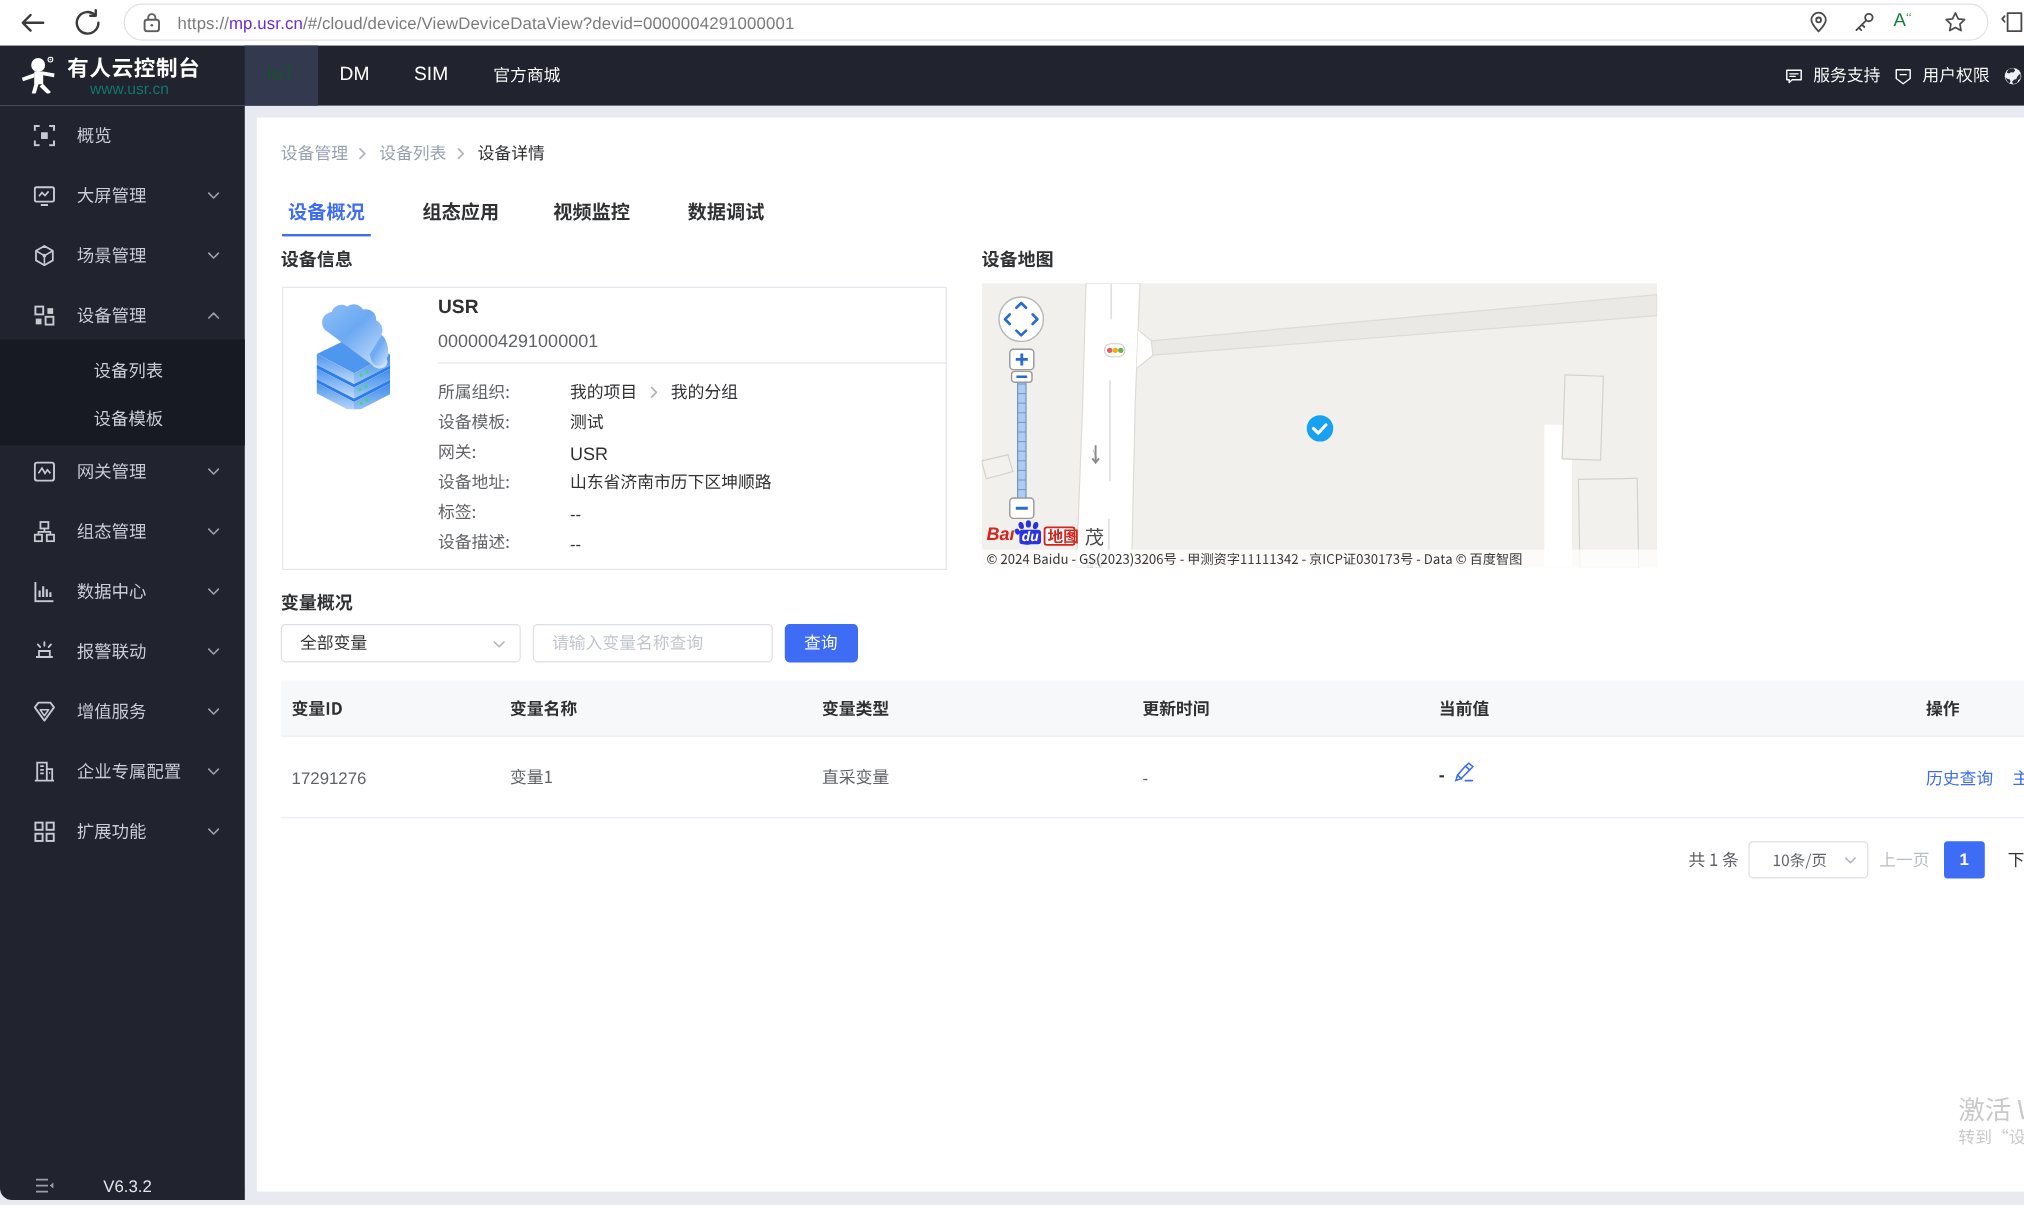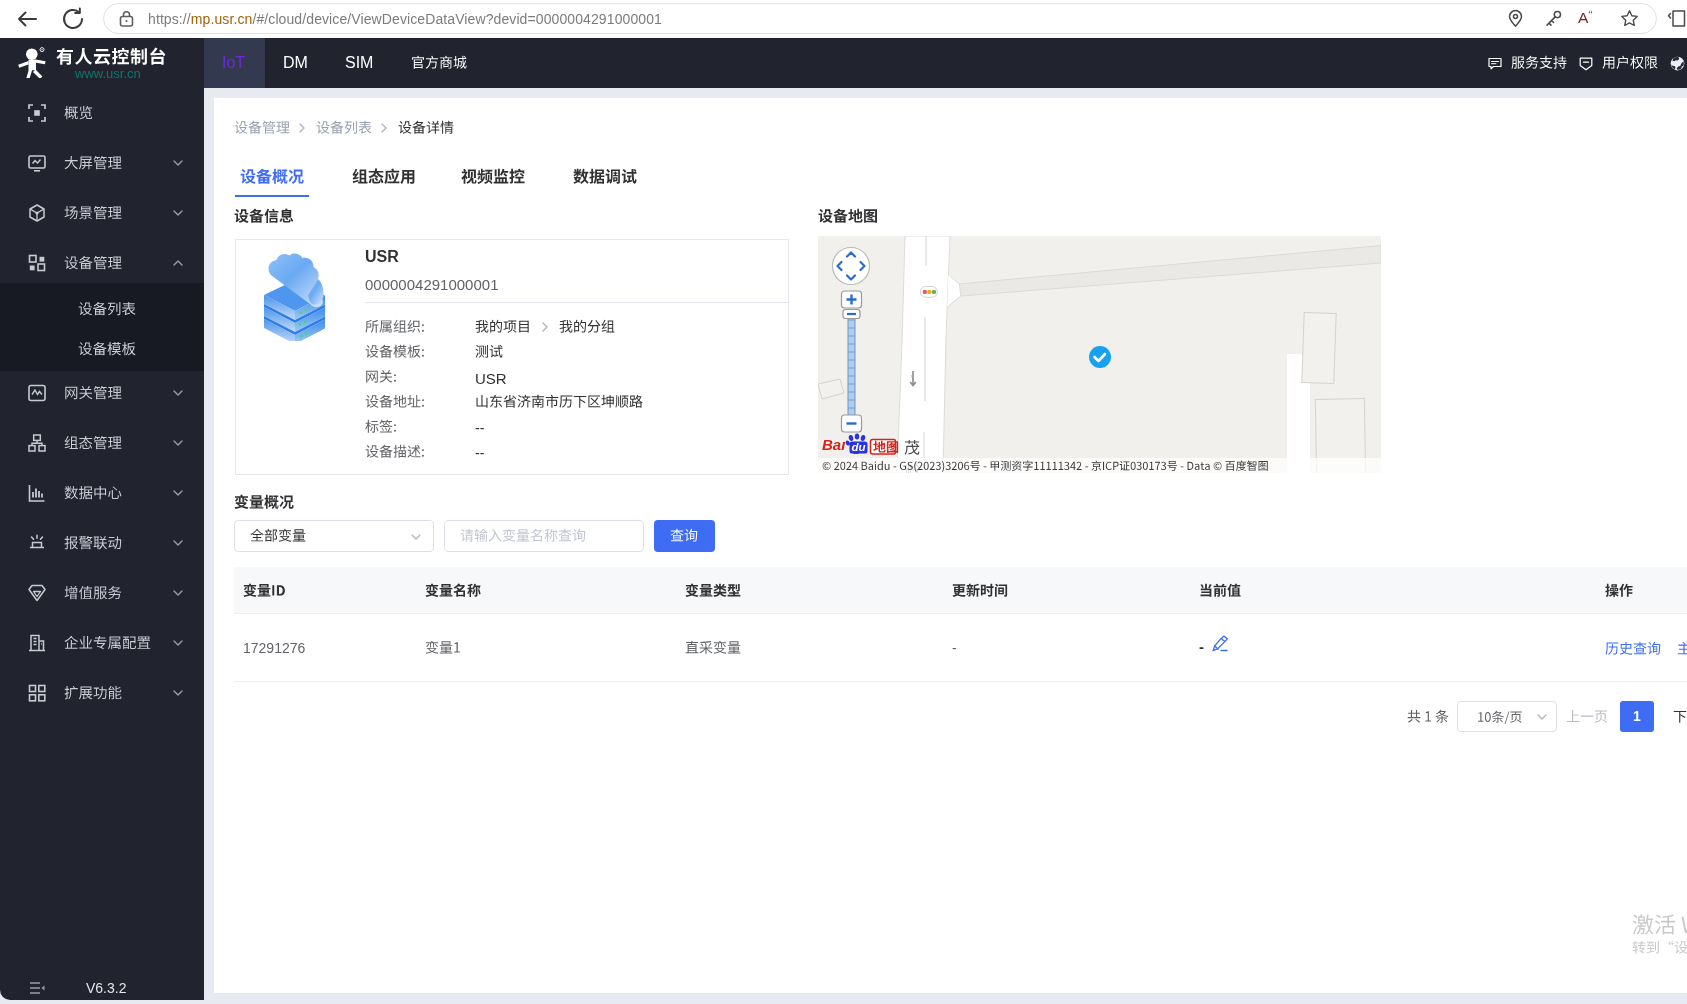--- a/index.html
+++ b/index.html
@@ -13,30 +13,30 @@
 <svg class="abs" style="left:60px;top:6px" width="26" height="26" viewBox="0 0 26 26">
     <path d="M22 13a9 9 0 1 1-2.64-6.36" stroke="#3b3b3b" stroke-width="2" fill="none" stroke-linecap="round"></path>
     <path d="M19.8 2.5v4.6h-4.6" stroke="#3b3b3b" stroke-width="2" fill="none" stroke-linecap="round" stroke-linejoin="round"></path>
   </svg>
 <div class="abs" style="left:103px;top:3px;width:1554px;height:31px;border:1px solid #e2e2e2;border-radius:16px;background:#fff"></div>
 <svg class="abs" style="left:119px;top:10px" width="15" height="17" viewBox="0 0 15 17">
     <rect x="1.5" y="6.5" width="12" height="9.5" rx="2" stroke="#5f5f5f" stroke-width="1.6" fill="none"></rect>
     <path d="M4.5 6.5V4.8a3 3 0 0 1 6 0v1.7" stroke="#5f5f5f" stroke-width="1.6" fill="none"></path>
     <circle cx="7.5" cy="11" r="1.1" fill="#5f5f5f"></circle>
   </svg>
-<div class="abs" style="left:148px;top:11px;font-size:14px;letter-spacing:.1px;color:#7c7c7c;white-space:nowrap">https://<span style="color:#a16207">mp.usr.cn</span>/#/cloud/device/ViewDeviceDataView?devid=0000004291000001</div>
+<div class="abs" style="left:148px;top:11px;font-size:14px;letter-spacing:.1px;color:#7c7c7c;white-space:nowrap">https://<span style="color:#6d28d9">mp.usr.cn</span>/#/cloud/device/ViewDeviceDataView?devid=0000004291000001</div>
 <svg class="abs" style="left:1506px;top:9px" width="19" height="19" viewBox="0 0 19 19">
     <path d="M9.5 17.2c-3.2-3.4-6-6.4-6-9.6a6 6 0 1 1 12 0c0 3.2-2.8 6.2-6 9.6Z" stroke="#4a4a4a" stroke-width="1.5" fill="none" stroke-linejoin="round"></path>
     <circle cx="9.5" cy="7.6" r="2" stroke="#4a4a4a" stroke-width="1.5" fill="none"></circle>
   </svg>
 <svg class="abs" style="left:1544px;top:9px" width="19" height="19" viewBox="0 0 19 19">
     <circle cx="13.4" cy="5.6" r="3.1" stroke="#4a4a4a" stroke-width="1.5" fill="none"></circle>
     <path d="M11.2 7.9 3 16.1M5 14.1l2 2M7.6 11.5l2 2" stroke="#4a4a4a" stroke-width="1.5" fill="none" stroke-linecap="round"></path>
   </svg>
-<div class="abs" style="left:1578px;top:9px;font-size:15.5px;color:#7f1d1d">A<span style="font-size:10px;vertical-align:4px">ʻʻ</span></div>
+<div class="abs" style="left:1578px;top:9px;font-size:15.5px;color:#15803d">A<span style="font-size:10px;vertical-align:4px">ʻʻ</span></div>
 <svg class="abs" style="left:1620px;top:9px" width="19" height="19" viewBox="0 0 19 19">
     <path d="M9.5 1.8l2.35 4.9 5.35.7-3.95 3.75.98 5.35-4.73-2.6-4.73 2.6.98-5.35L1.8 7.4l5.35-.7Z" stroke="#4a4a4a" stroke-width="1.4" fill="none" stroke-linejoin="round"></path>
   </svg>
 <svg class="abs" style="left:1667px;top:9px" width="20" height="19" viewBox="0 0 20 19">
     <path d="M3.5 4.5 1.5 6.8l2 2.3M6 2h11.5v15H6z M6 2v15" stroke="#4a4a4a" stroke-width="1.5" fill="none" stroke-linecap="round" stroke-linejoin="round"></path>
   </svg>
 <div class="abs" style="left:0;top:38px;width:1687px;height:50px;background:#21242f"></div>
 <svg class="abs" style="left:17px;top:47px" width="30" height="31" viewBox="0 0 30 31">
 <g fill="#fff">
 <circle cx="14.8" cy="7.2" r="5.8"></circle>
@@ -46,21 +46,21 @@
 <path d="M18.6 22.6l6.8 7-2.4 2.3-7-6.9Z"></path>
 </g>
 <circle cx="25" cy="2.6" r="2" stroke="#fff" stroke-width="0.9" fill="none"></circle>
     <circle cx="25" cy="2.6" r="0.7" fill="#fff"></circle>
   </svg>
 <div style="position:absolute;left:56px;top:47.3px;line-height:0"><svg width="111.0" height="22.5" viewBox="0 0 111.0 22.5">
       <path fill="#ffffff" d="M6.6 0.9C6.4 1.6 6.2 2.3 5.9 3.1H1V5.1H4.9C3.9 7.2 2.4 9.1 0.4 10.4C0.9 10.8 1.5 11.6 1.9 12C2.8 11.4 3.5 10.7 4.2 9.9V17.8H6.4V14.3H12.9V15.4C12.9 15.7 12.8 15.8 12.5 15.8C12.2 15.8 11.1 15.8 10.2 15.7C10.5 16.3 10.8 17.2 10.9 17.8C12.3 17.8 13.4 17.8 14.1 17.5C14.8 17.1 15 16.5 15 15.5V6.5H6.6C6.9 6.1 7.1 5.6 7.4 5.1H17V3.1H8.2C8.4 2.5 8.6 2 8.8 1.4ZM6.4 11.4H12.9V12.5H6.4ZM6.4 9.6V8.4H12.9V9.6Z M26.1 0.9C26 4 26.3 12.1 19 16C19.7 16.5 20.4 17.2 20.8 17.8C24.6 15.6 26.5 12.3 27.5 9.1C28.5 12.2 30.5 15.8 34.5 17.7C34.8 17.1 35.4 16.3 36.1 15.8C29.8 13 28.7 6.2 28.4 3.8C28.5 2.7 28.5 1.7 28.6 0.9Z M39.9 2.1V4.3H52.3V2.1ZM39.4 17.2C40.4 16.8 41.7 16.7 50.8 16C51.2 16.7 51.5 17.4 51.8 17.9L53.9 16.7C53 15 51.3 12.4 49.8 10.4L47.8 11.4C48.3 12.2 48.9 13.1 49.5 14L42.3 14.4C43.5 13 44.8 11.2 45.8 9.4H54.2V7.1H37.9V9.4H42.8C41.8 11.3 40.5 13 40.1 13.6C39.5 14.2 39.1 14.6 38.6 14.8C38.9 15.4 39.3 16.7 39.4 17.2Z M67.6 6.8C68.7 7.7 70.3 9 71.1 9.8L72.4 8.4C71.6 7.6 70 6.3 68.9 5.5ZM58 0.9V4.1H56.2V6.1H58V9.8L56 10.5L56.4 12.6L58 12V15.2C58 15.5 57.9 15.6 57.7 15.6C57.5 15.6 56.9 15.6 56.2 15.6C56.5 16.1 56.7 17 56.8 17.5C57.9 17.5 58.7 17.5 59.3 17.1C59.8 16.8 60 16.3 60 15.3V11.3L61.8 10.6L61.5 8.7L60 9.2V6.1H61.5V4.1H60V0.9ZM65.2 5.6C64.4 6.6 63.1 7.6 62 8.3C62.3 8.6 62.9 9.4 63.1 9.9H62.8V11.8H66.1V15.3H61.4V17.2H73V15.3H68.3V11.8H71.7V9.9H63.3C64.6 9 66.1 7.6 67 6.3ZM65.7 1.3C65.9 1.8 66.1 2.4 66.3 3H62V6.3H63.9V4.8H70.7V6.2H72.7V3H68.6C68.4 2.3 68 1.5 67.7 0.8Z M85.6 2.4V12.6H87.6V2.4ZM88.8 1.2V15.3C88.8 15.6 88.7 15.6 88.4 15.6C88.1 15.6 87.2 15.6 86.2 15.6C86.5 16.2 86.8 17.2 86.9 17.8C88.3 17.8 89.3 17.7 90 17.4C90.7 17 90.9 16.4 90.9 15.3V1.2ZM76 1.2C75.7 3 75.1 4.8 74.4 5.9C74.8 6.1 75.5 6.4 76 6.6H74.7V8.6H78.8V9.9H75.4V16.4H77.3V11.8H78.8V17.8H80.8V11.8H82.4V14.4C82.4 14.6 82.4 14.7 82.2 14.7C82 14.7 81.6 14.7 81.1 14.6C81.3 15.1 81.5 15.9 81.6 16.5C82.5 16.5 83.2 16.5 83.7 16.1C84.2 15.8 84.3 15.3 84.3 14.5V9.9H80.8V8.6H84.8V6.6H80.8V5.3H84.1V3.3H80.8V1H78.8V3.3H77.6C77.8 2.8 77.9 2.2 78 1.7ZM78.8 6.6H76.3C76.5 6.2 76.8 5.8 77 5.3H78.8Z M95.4 9.8V17.8H97.6V16.9H105.3V17.8H107.6V9.8ZM97.6 14.8V11.9H105.3V14.8ZM94.8 8.6C95.8 8.3 97.1 8.3 106.7 7.8C107 8.3 107.4 8.8 107.6 9.2L109.4 7.9C108.5 6.4 106.3 4.1 104.7 2.6L103 3.7C103.7 4.4 104.4 5.1 105.1 5.9L97.7 6.2C99.1 4.8 100.5 3.2 101.6 1.5L99.4 0.6C98.2 2.8 96.2 5 95.6 5.5C95 6.1 94.6 6.5 94.1 6.6C94.4 7.1 94.7 8.2 94.8 8.6Z"></path>
     </svg></div>
 <div class="abs" style="left:75px;top:66px;font-size:13px;color:#0f766e">www.usr.cn</div>
 <div class="abs" style="left:204px;top:38px;width:61px;height:50px;background:#333a4f"></div>
-<div class="abs" style="left:222px;top:54px;font-size:16px;color:#6d28d9">IoT</div>
+<div class="abs" style="left:222px;top:54px;font-size:16px;color:#14532d">IoT</div>
 <div class="abs" style="left:283px;top:54px;font-size:16px;color:#fff">DM</div>
 <div class="abs" style="left:345px;top:54px;font-size:16px;color:#fff">SIM</div>
 <div style="position:absolute;left:411px;top:55.4px;line-height:0"><svg width="56.0" height="17.5" viewBox="0 0 56.0 17.5">
       <path fill="#ffffff" d="M3.9 5.3H10.1V7.1H3.9ZM2.8 4.4V13.7H3.9V13.1H10.6V13.6H11.6V9.3H3.9V8H11.1V4.4ZM3.9 10.3H10.6V12.1H3.9ZM6.3 1C6.4 1.4 6.6 1.8 6.7 2.2H1.1V4.7H2.1V3.2H11.8V4.7H13V2.2H7.9C7.8 1.8 7.6 1.2 7.3 0.8Z M20.2 1.1C20.5 1.8 20.9 2.7 21.1 3.3H15V4.3H18.8C18.6 7.5 18.3 11.1 14.6 12.9C14.9 13.1 15.3 13.5 15.4 13.7C18.1 12.4 19.1 10 19.6 7.5H24.6C24.4 10.7 24.1 12.1 23.7 12.4C23.5 12.6 23.3 12.6 23 12.6C22.6 12.6 21.6 12.6 20.6 12.5C20.8 12.8 21 13.2 21 13.5C22 13.6 22.9 13.6 23.4 13.6C23.9 13.5 24.3 13.4 24.6 13.1C25.1 12.5 25.4 11 25.7 7C25.7 6.9 25.7 6.5 25.7 6.5H19.7C19.8 5.8 19.9 5 19.9 4.3H27.1V3.3H21.2L22.2 2.8C22 2.3 21.6 1.4 21.2 0.8Z M31.8 3.6C32.1 4.1 32.5 4.8 32.7 5.2L33.7 4.8C33.5 4.4 33.1 3.8 32.8 3.3ZM35.8 6.9C36.8 7.6 38 8.5 38.6 9.1L39.2 8.4C38.6 7.8 37.4 6.9 36.4 6.3ZM33.5 6.4C32.9 7.1 31.9 7.8 31.1 8.3C31.2 8.5 31.5 9 31.6 9.2C32.5 8.6 33.6 7.6 34.3 6.8ZM37.2 3.4C37 3.9 36.6 4.7 36.2 5.3H29.7V13.7H30.7V6.2H39.4V12.5C39.4 12.8 39.3 12.8 39.1 12.8C38.9 12.9 38.1 12.9 37.2 12.8C37.3 13.1 37.5 13.4 37.5 13.6C38.7 13.6 39.4 13.6 39.8 13.5C40.3 13.4 40.4 13.1 40.4 12.6V5.3H37.3C37.6 4.8 38 4.2 38.3 3.6ZM32.4 8.7V12.6H33.3V11.9H37.5V8.7ZM33.3 9.5H36.7V11.1H33.3ZM34.2 1C34.4 1.4 34.6 1.9 34.7 2.4H28.9V3.3H41.2V2.4H35.9C35.7 1.9 35.4 1.3 35.2 0.8Z M42.6 10.8 42.9 11.8C44 11.4 45.4 10.8 46.8 10.3L46.6 9.4L45.2 9.9V5.2H46.5V4.3H45.2V1H44.2V4.3H42.7V5.2H44.2V10.2C43.6 10.4 43 10.6 42.6 10.8ZM54.1 5.5C53.8 6.8 53.4 8 52.9 9C52.6 7.6 52.5 5.9 52.4 4H55.3V3H54.3L55 2.5C54.7 2 53.9 1.4 53.3 0.9L52.6 1.4C53.2 1.8 53.9 2.5 54.2 3H52.4C52.3 2.3 52.3 1.6 52.3 0.8H51.3L51.4 3H47.1V7.3C47.1 9.2 47 11.5 45.6 13.1C45.8 13.2 46.2 13.6 46.4 13.8C47.9 12 48.1 9.3 48.1 7.3V6.7H49.9C49.8 9.3 49.8 10.2 49.6 10.4C49.6 10.5 49.4 10.5 49.3 10.5C49.1 10.5 48.7 10.5 48.2 10.5C48.3 10.7 48.4 11.1 48.4 11.4C48.9 11.4 49.4 11.4 49.7 11.4C50 11.3 50.2 11.2 50.4 11C50.7 10.6 50.7 9.5 50.8 6.3C50.8 6.1 50.8 5.9 50.8 5.9H48.1V4H51.4C51.5 6.4 51.7 8.6 52.1 10.3C51.3 11.4 50.4 12.2 49.3 12.9C49.5 13.1 49.9 13.5 50 13.7C50.9 13.1 51.7 12.3 52.4 11.5C52.8 12.8 53.4 13.6 54.2 13.6C55.1 13.6 55.4 12.9 55.6 10.8C55.3 10.7 55 10.5 54.8 10.3C54.7 11.9 54.6 12.6 54.3 12.6C53.9 12.6 53.5 11.8 53.1 10.5C54 9.1 54.6 7.5 55.1 5.7Z"></path>
     </svg></div>
 <svg class="abs" style="left:1488px;top:57px" width="14" height="13" viewBox="0 0 14 13">
     <path d="M1 1.5h12v8H5.5L3 11.8V9.5H1Z" stroke="#fff" stroke-width="1.2" fill="none" stroke-linejoin="round"></path>
     <path d="M3.5 4.5h7M3.5 6.7h4.5" stroke="#fff" stroke-width="1" fill="none" stroke-linecap="round"></path>
   </svg>
 <div style="position:absolute;left:1511px;top:55.4px;line-height:0"><svg width="56.0" height="17.5" viewBox="0 0 56.0 17.5">

